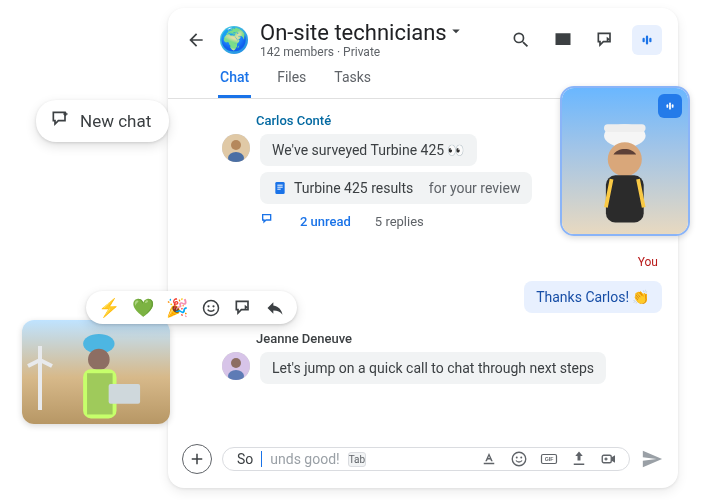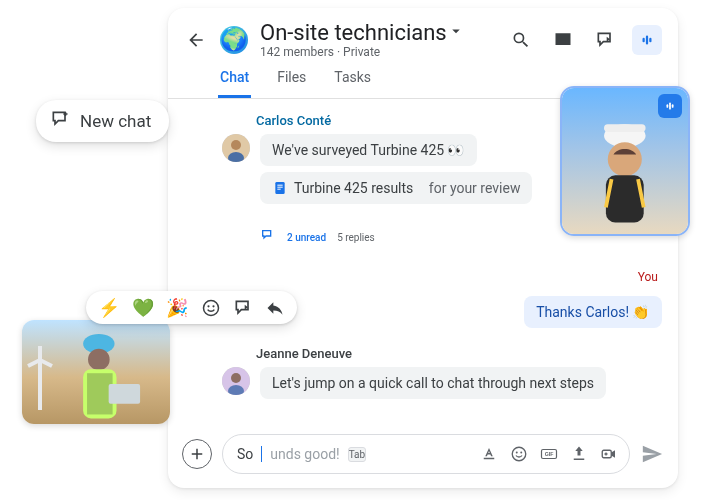--- a/index.html
+++ b/index.html
@@ -24,34 +24,34 @@
   .tab.active { color:#1a73e8; font-weight:500; border-bottom: 3px solid #1a73e8; }
 
   .thread { padding: 10px 16px 0 54px; }
   .sender1 { font-size: 13px; color:#0369a1; font-weight:500; margin: 4px 0 6px 34px; }
   .row { display:flex; gap:10px; align-items:flex-start; }
   .avatar { width:28px;height:28px;border-radius:50%; background:#ccc; flex-shrink:0; overflow:hidden; }
   .avatar svg { width:100%; height:100%; }
   .bubble { background:#f1f3f4; border-radius: 8px; padding: 8px 12px; font-size:14px; color:#3c4043; display:inline-flex; align-items:center; gap:6px; max-width: 340px; }
   .bubble.chip { margin-top:6px; }
   .docicon { color:#1a73e8; display:inline-flex; }
-  .unread { display:flex; gap:11px; align-items:center; margin: 24px 0 0 38px; font-size:10px; }
+  .unread { display:flex; gap:24px; align-items:center; margin: 8px 0 0 38px; font-size:13px; }
   .unread .link { color:#1a73e8; font-weight:500; }
   .unread .replies { color:#5f6368; }
 
   .outrow { text-align:right; margin: 24px 16px 0 0; }
   .you { font-size:12px; color:#b91c1c; margin-bottom:12px; padding-right:4px; }
   .outbubble { display:inline-flex; align-items:center; gap:6px; background:#e8f0fe; color:#174ea6; padding:8px 12px; border-radius:8px; font-size:14px; }
 
   .sender2block { margin: 18px 16px 0 54px; }
   .sender2 { font-size:13px; color:#3c4043; font-weight:500; margin: 0 0 6px 34px; }
 
   .composer { position:absolute; left:14px; right:14px; bottom:14px; display:flex; align-items:center; gap:10px; }
   .plus { width:30px;height:30px;border:1.5px solid #5f6368;border-radius:50%;display:flex;align-items:center;justify-content:center;cursor:pointer; }
-  .field { flex:1; height:40px; border:1px solid #dadce0; border-radius:20px; display:flex; align-items:center; padding:0 10px 0 14px; gap:8px; }
+  .field { flex:1; height:24px; border:1px solid #dadce0; border-radius:20px; display:flex; align-items:center; padding:0 10px 0 14px; gap:8px; }
   .typed { font-size:14px; color:#3c4043; }
   .ghost { font-size:14px; color:#9aa0a6; }
   .tabkey { font-size:10px; color:#5f6368; background:#f1f3f4; border:1px solid #dadce0; border-radius:3px; padding:1px 0; }
   .caret { display:inline-block; width:1px; height:16px; background:#1a73e8; vertical-align:middle; }
   .cicons { margin-left:auto; display:flex; gap:10px; }
   .cic { width:20px;height:20px;display:flex;align-items:center;justify-content:center;cursor:pointer; }
   .send { width:24px;height:24px;display:flex;align-items:center;justify-content:center;cursor:pointer; }
 
   .newchat-pill { position:absolute; left:36px; top:100px; background:#fff; border-radius:20px; box-shadow: 0 1px 3px rgba(0,0,0,0.12), 0 4px 12px rgba(0,0,0,0.12); padding: 9px 18px 9px 14px; display:flex; align-items:center; gap:10px; font-size:17px; color:#3c4043; cursor:pointer; z-index:5; }
 

